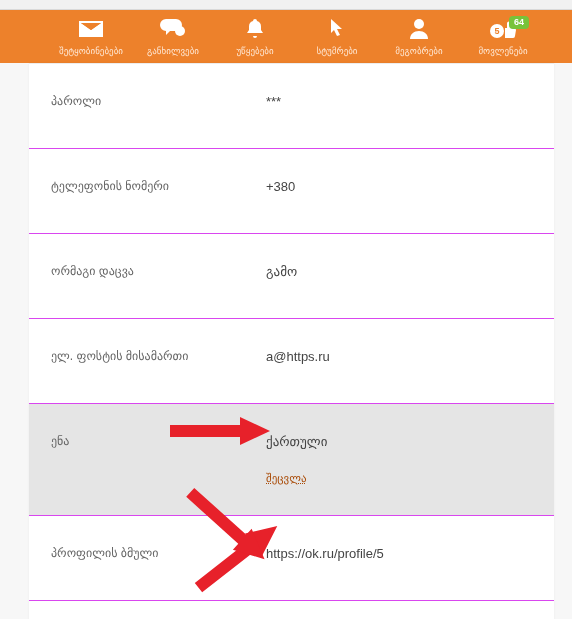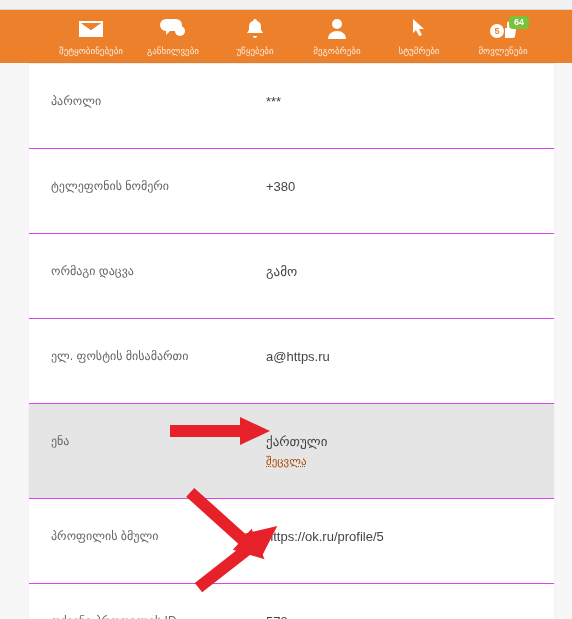--- a/index.html
+++ b/index.html
@@ -10,21 +10,21 @@
   .nav-item .ico{height:22px;display:flex;align-items:center;justify-content:center}
   .nav-item .lbl{font-size:9px;color:#ffe8d5;margin-top:6px;white-space:nowrap}
   .badge{position:absolute;top:-2px;left:50%;margin-left:6px;background:#78c33a;color:#fff;font-size:9px;font-weight:bold;border-radius:4px;padding:1px 5px;line-height:11px}
   .page{background:#f7f7f7;padding:0 18px 0 29px;height:556px;box-sizing:border-box}
   .card{background:#fff;box-shadow:0 0 2px rgba(0,0,0,.06)}
   .row{display:flex;border-top:1px solid #d946ef;padding:30px 22px 30px 22px;min-height:24px;align-items:flex-start}
   .row:first-child{border-top:1px solid #ededed}
   .label{flex:0 0 215px;font-size:12px;color:#666}
   .value{font-size:13px;color:#444;flex:1 1 auto}
   .lang-block .value{display:flex;flex-direction:column}
-  .change-link{font-size:11px;color:#a84803;margin-top:6px;text-decoration:underline dotted;cursor:pointer}
+  .change-link{font-size:11px;color:#a84803;margin-top:23px;text-decoration:underline dotted;cursor:pointer}
   
   .arrow{position:absolute;pointer-events:none}
   svg.arrow-svg{overflow:visible}
   .arrow path,.arrow polygon{fill:#e7212a}
   .wrap{position:relative}
 </style>
 </head>
 <body>
 
 <div class="chrome-bar"></div>
@@ -52,33 +52,33 @@
     <span class="ico">
       <svg width="20" height="20" viewBox="0 0 20 20">
           <path fill="#fff" d="M10 0a2 2 0 0 1 2 2 6 6 0 0 1 4 6v3l2 3H2l2-3V8a6 6 0 0 1 4-6 2 2 0 0 1 2-2zM8 17h4a2 2 0 0 1-4 0z"></path>
         </svg>
     </span>
     <span class="lbl">უწყებები</span>
   </div>
   <div class="nav-item">
     <span class="ico">
       <svg width="18" height="20" viewBox="0 0 18 20">
+          <path fill="#fff" d="M3 0l0 14 3-3 3 6 3-1-3-6h5L3 0z"></path>
+        </svg>
+    </span>
+    <span class="lbl">სტუმრები</span>
+  </div>
+  <div class="nav-item">
+    <span class="ico">
+      <svg width="18" height="20" viewBox="0 0 18 20">
           <circle fill="#fff" cx="9" cy="5" r="5"></circle>
           <path fill="#fff" d="M0 20c0-5 4-8 9-8s9 3 9 8H0z"></path>
         </svg>
     </span>
     <span class="lbl">მეგობრები</span>
-  </div>
-  <div class="nav-item">
-    <span class="ico">
-      <svg width="18" height="20" viewBox="0 0 18 20">
-          <path fill="#fff" d="M3 0l0 14 3-3 3 6 3-1-3-6h5L3 0z"></path>
-        </svg>
-    </span>
-    <span class="lbl">სტუმრები</span>
   </div>
   <div class="nav-item wide">
     <span class="badge">64</span>
     <span class="ico">
       <svg width="26" height="20" viewBox="0 0 26 20">
           <circle fill="#fff" cx="7" cy="12" r="7"></circle>
           <text x="7" y="15" text-anchor="middle" font-size="9" font-weight="bold" fill="#ed812b">5</text>
           <path fill="#fff" d="M15 9h2V4a2 2 0 0 1 4 1l-1 4h4a2 2 0 0 1 2 2l-1 6a2 2 0 0 1-2 2h-8V9z"></path>
         </svg>
     </span>

